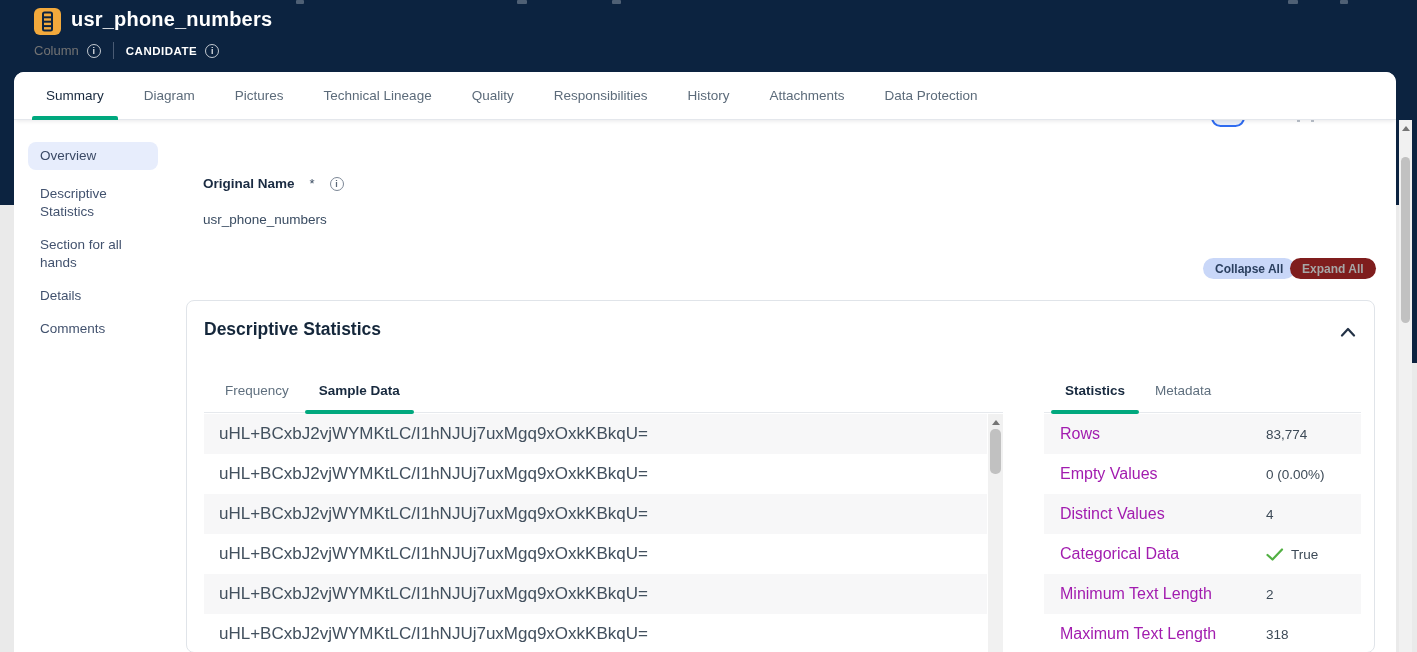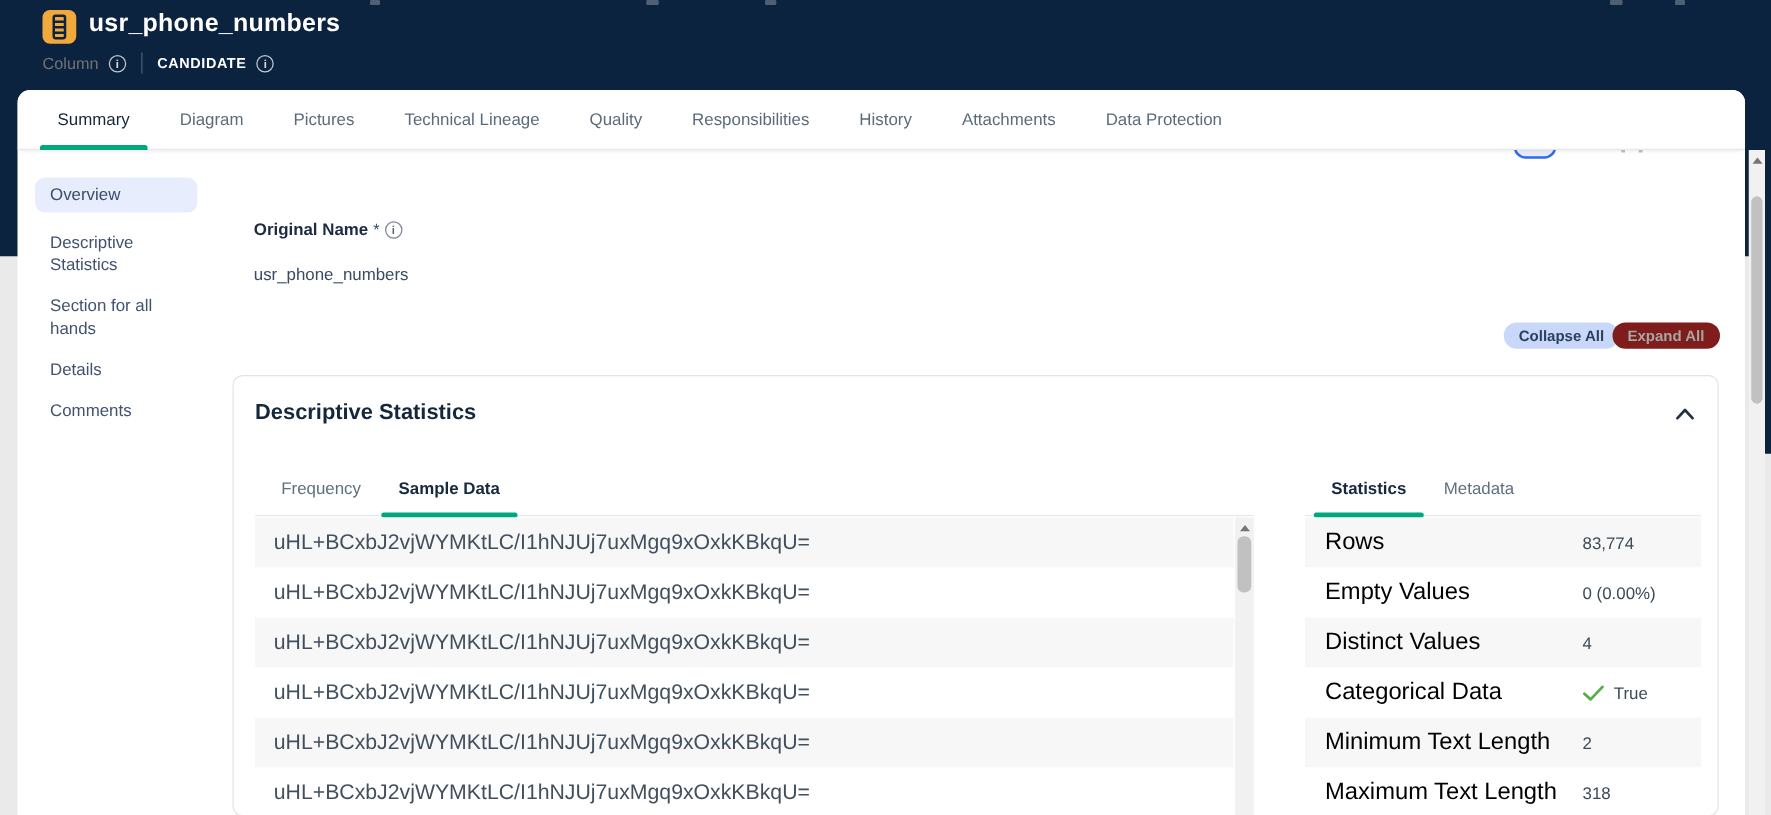--- a/index.html
+++ b/index.html
@@ -36,21 +36,21 @@
   .clipped-heading { position:absolute; left:189px; top:30px; font-size:19px; font-weight:bold; color:#16273C; z-index:1; }
   .clipped-toggle { position:absolute; left:1197px; top:36px; width:34px; height:19px; border:2px solid #2E6BF0; border-radius:10px; background:#E8EEF9; z-index:1; }
   .clipped-mark { position:absolute; width:3px; height:5px; background:#97A1AD; opacity:.65; z-index:1; }
 
   
   .side-nav { position:absolute; left:14px; top:70px; width:140px; display:flex; flex-direction:column; gap:15px; z-index:2; }
   .side-item { font-size:13.5px; line-height:18px; color:#42526E; padding:0 12px; cursor:pointer; width:130px; }
   .side-item.active { background:#E7EDFC; border-radius:8px; padding:5px 12px; color:#3B4A66; }
 
   
-  .field-row { position:absolute; left:189px; top:104px; display:flex; align-items:center; gap:4px; z-index:2; }
+  .field-row { position:absolute; left:189px; top:104px; display:flex; align-items:center; gap:15px; z-index:2; }
   .field-label { font-size:13.5px; font-weight:bold; color:#1A2B42; }
   .required-star { font-size:13px; color:#394B61; }
   .field-value { position:absolute; left:189px; top:140px; font-size:13.5px; color:#394B61; z-index:2; }
 
   
   .pill-btn { position:absolute; top:186px; height:21px; border:none; border-radius:11px; font-family:"Liberation Sans",sans-serif; font-size:12px; font-weight:bold; padding:0 12px; display:flex; align-items:center; z-index:2; cursor:pointer; }
   .pill-btn.collapse { left:1189px; background:#C9D7F8; color:#2A3F5F; }
   .pill-btn.expand { left:1276px; background:#7f1d1d; color:#A6A6A6; }
 
   
@@ -65,21 +65,21 @@
   .subtab.active { color:#17293E; font-weight:bold; }
   .subtab.active::after { content:""; position:absolute; left:-8px; right:-8px; bottom:-1px; height:4px; background:#00A87E; border-radius:2px; }
 
   .sample-list { position:absolute; left:17px; top:113px; width:783px; }
   .sample-row { height:40px; display:flex; align-items:center; padding-left:15px; font-size:17px; color:#42505E; background:#FFFFFF; }
   .sample-row.alt { background:#F7F7F8; }
 
   .stat-list { position:absolute; left:857px; top:113px; width:317px; }
   .stat-row { height:40px; display:flex; align-items:center; padding-left:16px; background:#FFFFFF; }
   .stat-row.alt { background:#F7F7F8; }
-  .stat-label { font-size:19px; color:#000000; }
+  .stat-label { font-size:16px; color:#a21caf; }
   .stat-value { position:absolute; left:222px; font-size:13.5px; color:#3D4A57; display:flex; align-items:center; gap:7px; }
   .stat-row { position:relative; }
 
   
   .vscroll { position:absolute; background:#F1F1F1; }
   .vscroll.inner { left:801px; top:113px; width:15px; height:240px; }
   .vscroll.outer { left:1399px; top:120px; width:13px; height:532px; z-index:9; }
   .scroll-up-arrow { position:absolute; top:6px; left:50%; transform:translateX(-50%); width:0; height:0; border-left:4px solid transparent; border-right:4px solid transparent; border-bottom:5px solid #757575; }
   .scroll-thumb { position:absolute; left:2px; right:2px; background:#C1C1C1; border-radius:5px; }
   .vscroll.inner .scroll-thumb { top:15px; height:45px; }

